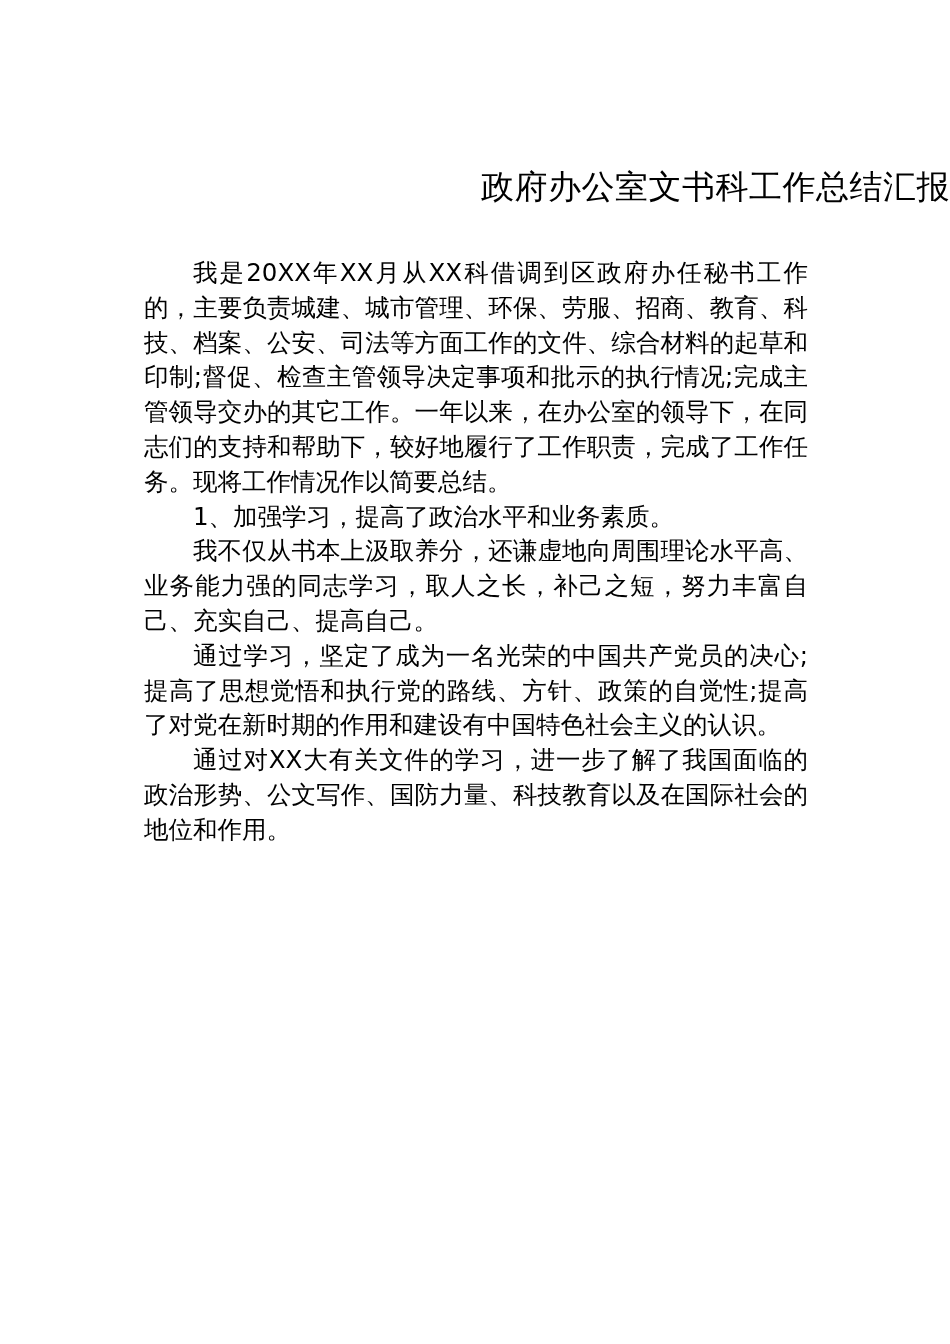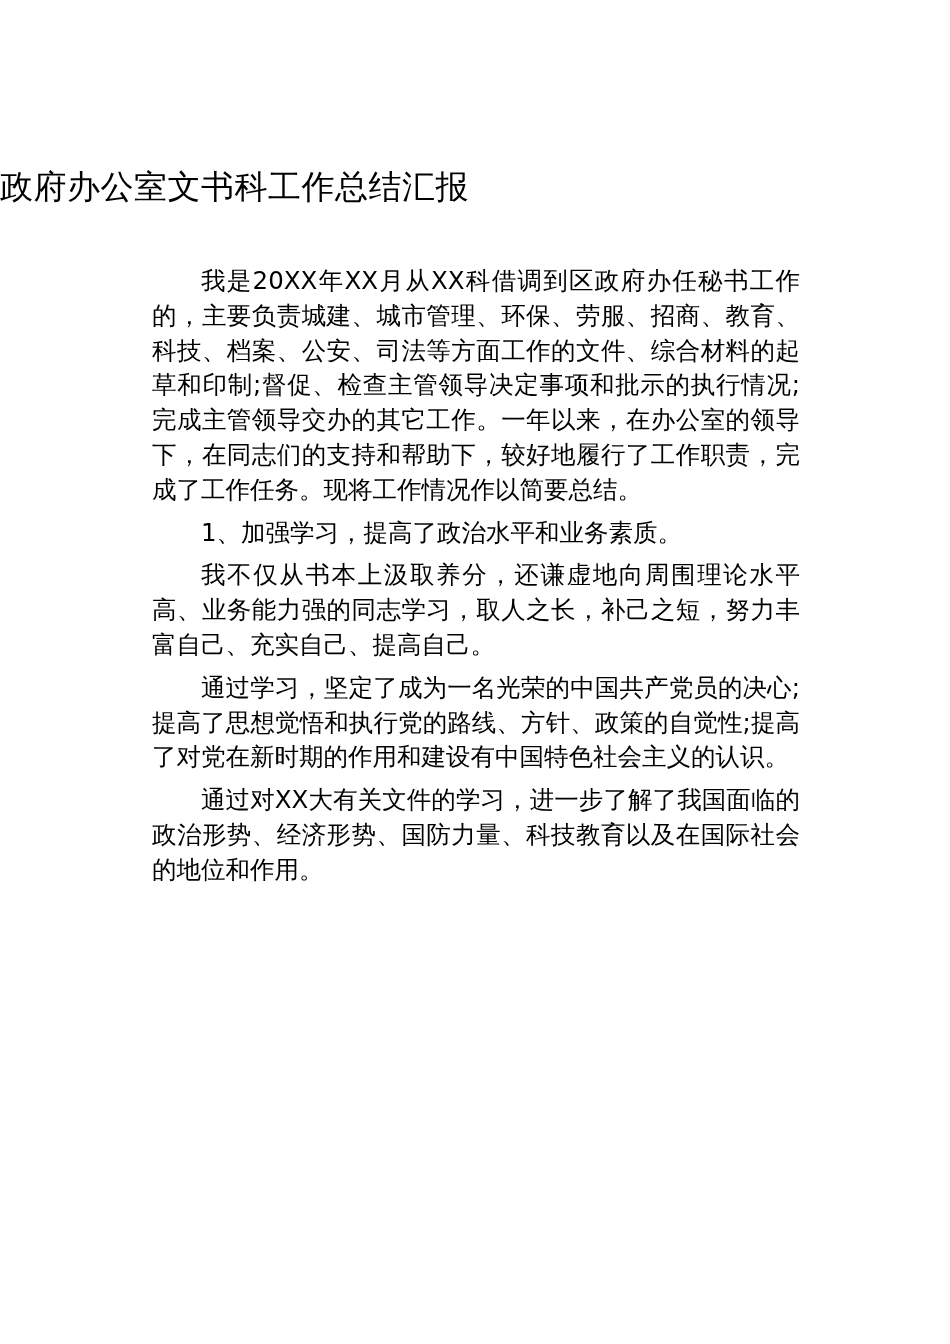--- a/index.html
+++ b/index.html
@@ -21,52 +21,52 @@
       top: 0;
       width: 950px;
       height: 1344px;
       background: #ffffff;
     }
     .title {
       position: absolute;
       left: 0;
       width: 950px;
       top: 163px;
-      text-align: left;
+      text-align: right;
       font-size: 33px;
       line-height: 48px;
       letter-spacing: 0.5px;
       font-weight: normal;
       margin: 0;
     }
     .body {
       position: absolute;
       left: 144px;
       top: 256px;
       width: 664px;
       font-size: 24.5px;
       line-height: 34.8px;
       text-align: justify;
       text-justify: inter-character;
       word-break: break-all;
     }
     .para {
-      margin: 8px;
+      margin: 0;
       text-indent: 2em;
     }
     .para.heading {
       font-weight: normal;
     }
   </style>
 </head>
 <body>
 
 <div class="page">
   <h1 class="title">政府办公室文书科工作总结汇报</h1>
 
   <div class="body">
     <p class="para">我是20XX年XX月从XX科借调到区政府办任秘书工作的，主要负责城建、城市管理、环保、劳服、招商、教育、科技、档案、公安、司法等方面工作的文件、综合材料的起草和印制;督促、检查主管领导决定事项和批示的执行情况;完成主管领导交办的其它工作。一年以来，在办公室的领导下，在同志们的支持和帮助下，较好地履行了工作职责，完成了工作任务。现将工作情况作以简要总结。</p>
     <p class="para heading">1、加强学习，提高了政治水平和业务素质。</p>
     <p class="para">我不仅从书本上汲取养分，还谦虚地向周围理论水平高、业务能力强的同志学习，取人之长，补己之短，努力丰富自己、充实自己、提高自己。</p>
     <p class="para">通过学习，坚定了成为一名光荣的中国共产党员的决心;提高了思想觉悟和执行党的路线、方针、政策的自觉性;提高了对党在新时期的作用和建设有中国特色社会主义的认识。</p>
-    <p class="para">通过对XX大有关文件的学习，进一步了解了我国面临的政治形势、经济形势、国防力量、科技教育以及在国际社会的地位和作用。</p>
+    <p class="para">通过对XX大有关文件的学习，进一步了解了我国面临的政治形势、公文写作、国防力量、科技教育以及在国际社会的地位和作用。</p>
   </div>
 </div>
 
 </body></html>

